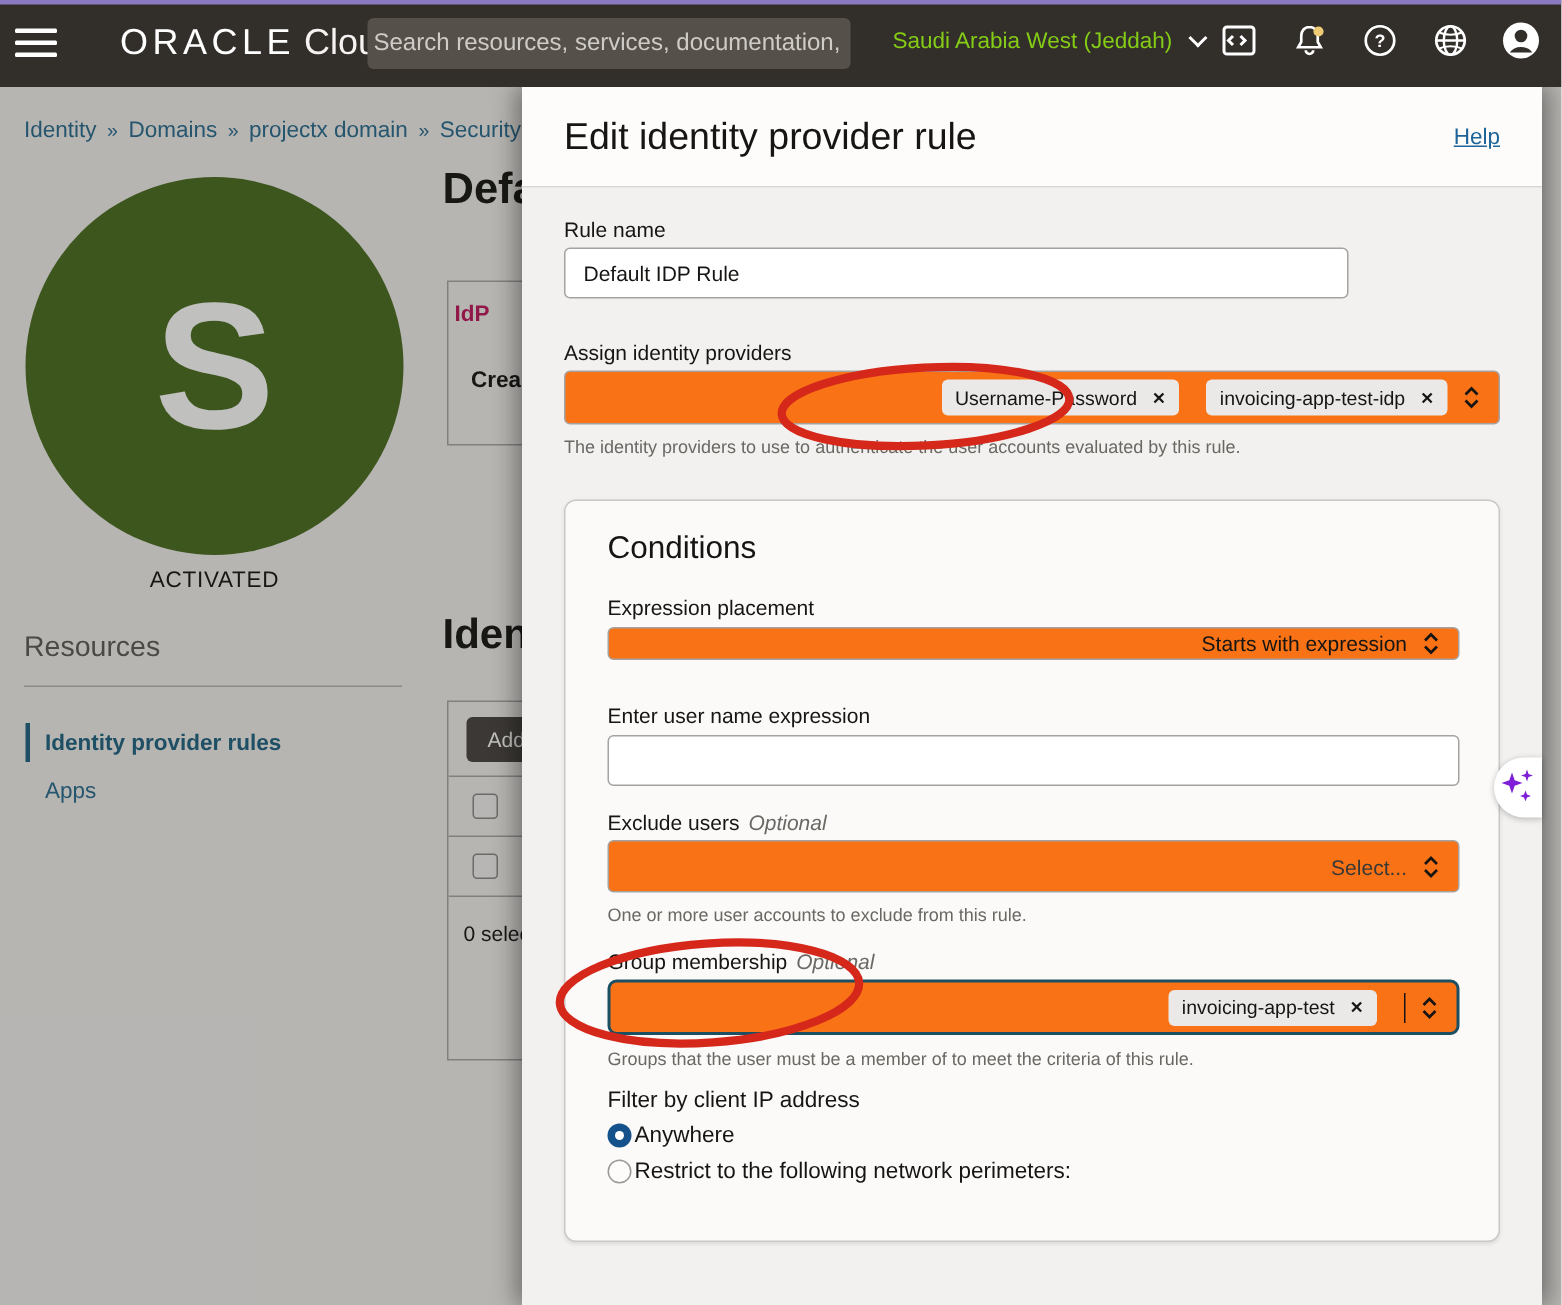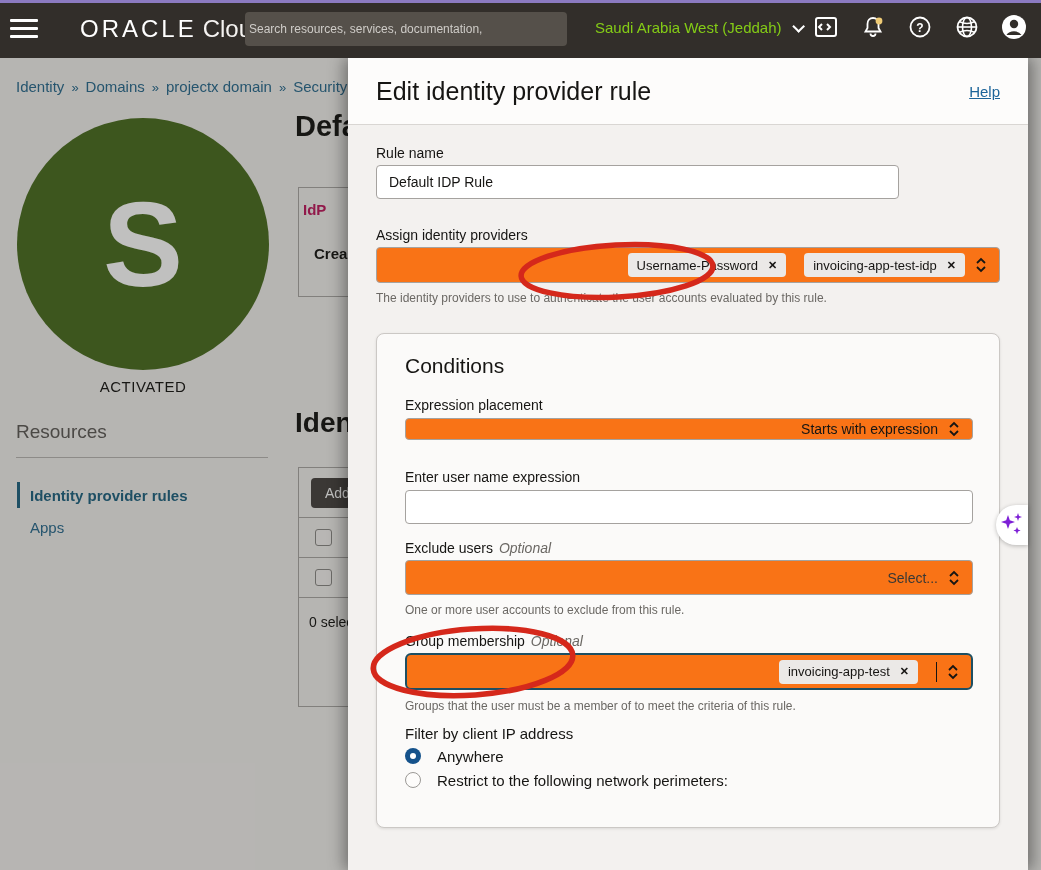--- a/index.html
+++ b/index.html
@@ -7,21 +7,21 @@
   body { font-family:"Liberation Sans", sans-serif; position:relative; overflow:hidden; background:#f2f0ee; }
 
   
   .topbar { position:absolute; left:0; top:0; width:1041px; height:58px; background:#322e2a; z-index:30; }
   .topbar-accent { position:absolute; left:0; top:0; width:1041px; height:3px; background:#8b7ac1; }
   .hamburger { position:absolute; left:10px; top:19px; width:28px; height:20px; cursor:pointer; }
   .hamburger span { display:block; height:3px; background:#fff; border-radius:1px; margin-bottom:5px; }
   .brand { position:absolute; left:52px; top:15px; color:#fff; font-size:24px; letter-spacing:1px; white-space:nowrap; }
   .brand b { font-weight:normal; letter-spacing:3px;margin-left:28px; }
   .brand span.cloud { font-weight:300; color:#f5f3f1; margin-left:6px; letter-spacing:0; }
-  .searchbox { position:absolute; left:245px; top:12px; width:322px; height:34px; background:#55504a; border:none; border-radius:4px; color:#d4d1cd; font-size:12px; padding:0 4px; }
+  .searchbox { position:absolute; left:245px; top:12px; width:322px; height:34px; background:#55504a; border:none; border-radius:4px; color:#d4d1cd; font-size:16px; padding:0 4px; }
   .searchbox::placeholder { color:#cfccc8; }
   .region { position:absolute; left:595px; top:19px; color:#84cc16; font-size:15px; white-space:nowrap; cursor:pointer; }
   .region .chev { display:inline-block; width:9px; height:9px; border-right:2px solid #fff; border-bottom:2px solid #fff; transform:rotate(45deg) translateY(-3px); margin-left:10px; }
   .nav-icons { position:absolute; right:14px; top:14px; display:flex; gap:21px; align-items:center; }
   .nav-icon { width:26px; height:26px; display:flex; align-items:center; justify-content:center; cursor:pointer; position:relative; }
 
   
   .bgpage { position:absolute; left:0; top:58px; width:1041px; height:812px; background:#f2f0ee; z-index:1; }
   .breadcrumb { position:absolute; left:16px; top:20px; font-size:15px; color:#2a6b8f; white-space:nowrap; }
   .breadcrumb a { color:#2a6b8f; text-decoration:none; cursor:pointer; }
@@ -60,21 +60,21 @@
   .combo { position:absolute; background:#f97316; border:1px solid #a5a29f; border-radius:4px; display:flex; align-items:center; padding:0 34px 0 6px; gap:18px; cursor:pointer;justify-content:flex-end; }
   .combo.focused { border:2px solid #1d4f63; border-radius:6px; }
   .combo .value { font-size:14px; color:#161513; margin-left:6px; }
   .chip { background:#ebe9e7; border-radius:4px; height:24px; display:flex; align-items:center; padding:0 9px; font-size:13px; color:#161513; white-space:nowrap; }
   .chip .x { margin-left:10px; font-size:11px; font-weight:bold; color:#161513; cursor:pointer; }
   .caret-updown { position:absolute; right:12px; top:50%; transform:translateY(-50%); width:12px; height:18px; }
   .cursor-line { width:1px; height:20px; background:#161513; }
   .helper { position:absolute; font-size:12px; color:#6b6864; white-space:nowrap; }
   .cond-card { position:absolute; left:28px; top:275px; width:624px; height:495px; background:#fbfaf9; border:1px solid #cbc8c5; border-radius:8px; box-shadow:0 1px 3px rgba(0,0,0,0.10); }
   .cond-title { position:absolute; left:28px; top:20px; font-size:21px; color:#161513; }
-  .radio-row { position:absolute; display:flex; align-items:flex-start; gap:16px; cursor:pointer; }
+  .radio-row { position:absolute; display:flex; align-items:flex-end; gap:2px; cursor:pointer; }
   .radio-row .rlabel { font-size:15px; color:#161513; white-space:nowrap; }
   .radio { width:16px; height:16px; border-radius:50%; }
   .radio.sel { background:#15528b; position:relative; }
   .radio.sel::after { content:""; position:absolute; left:5px; top:5px; width:6px; height:6px; border-radius:50%; background:#fff; }
   .radio.unsel { border:1px solid #9b9996; background:#fdfcfb; }
   .spark-tab { position:absolute; right:0; top:447px; width:32px; height:40px; background:#fff; border-radius:20px 0 0 20px; box-shadow:0 1px 4px rgba(0,0,0,0.25); display:flex; align-items:center; justify-content:center; cursor:pointer; z-index:12; }
   .annotation { position:absolute; z-index:20; pointer-events:none; }
 </style>
 </head>
 <body>

